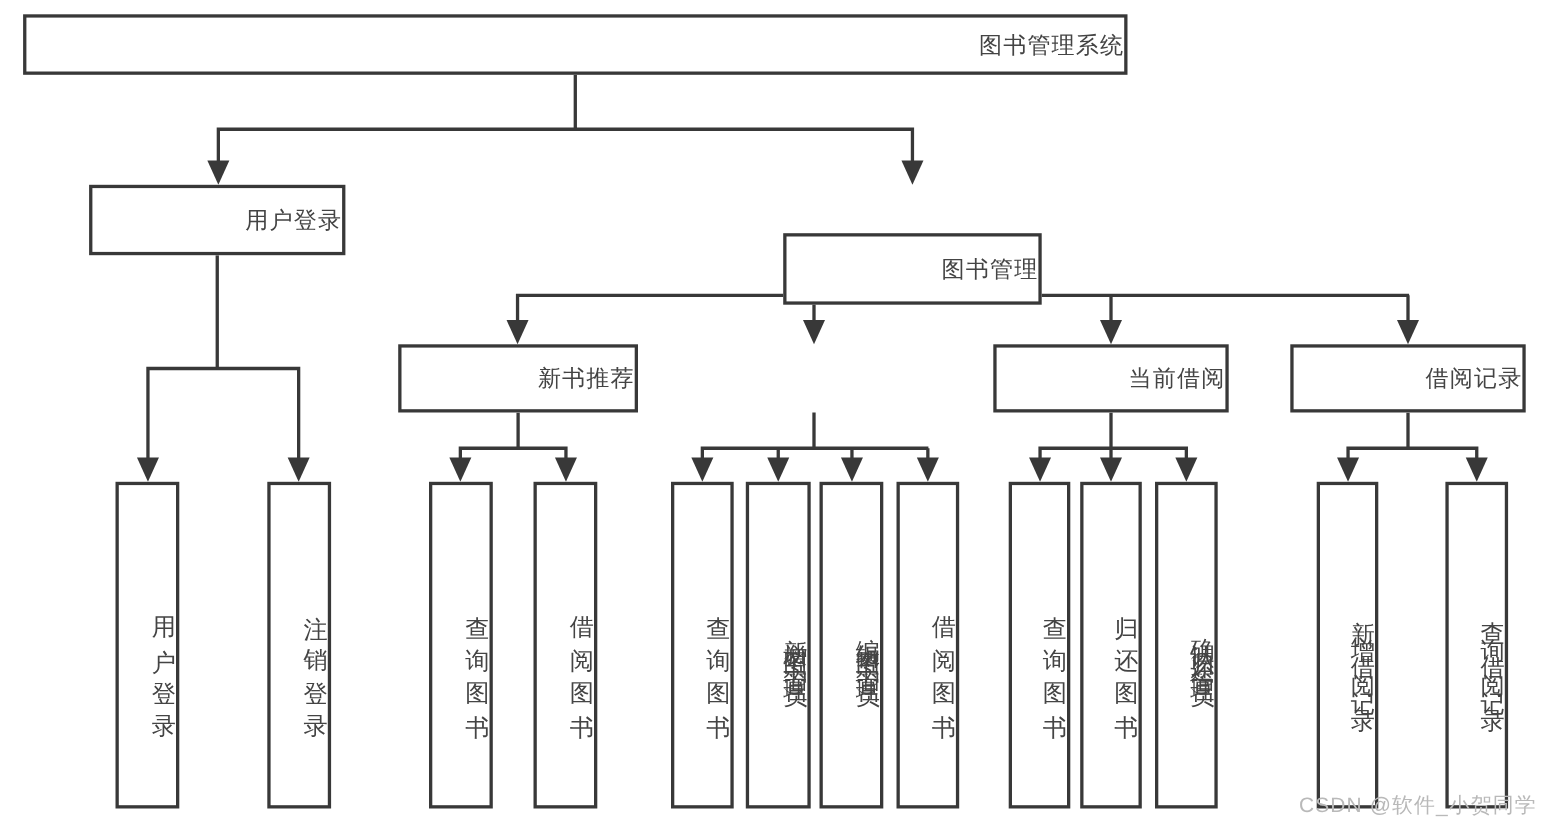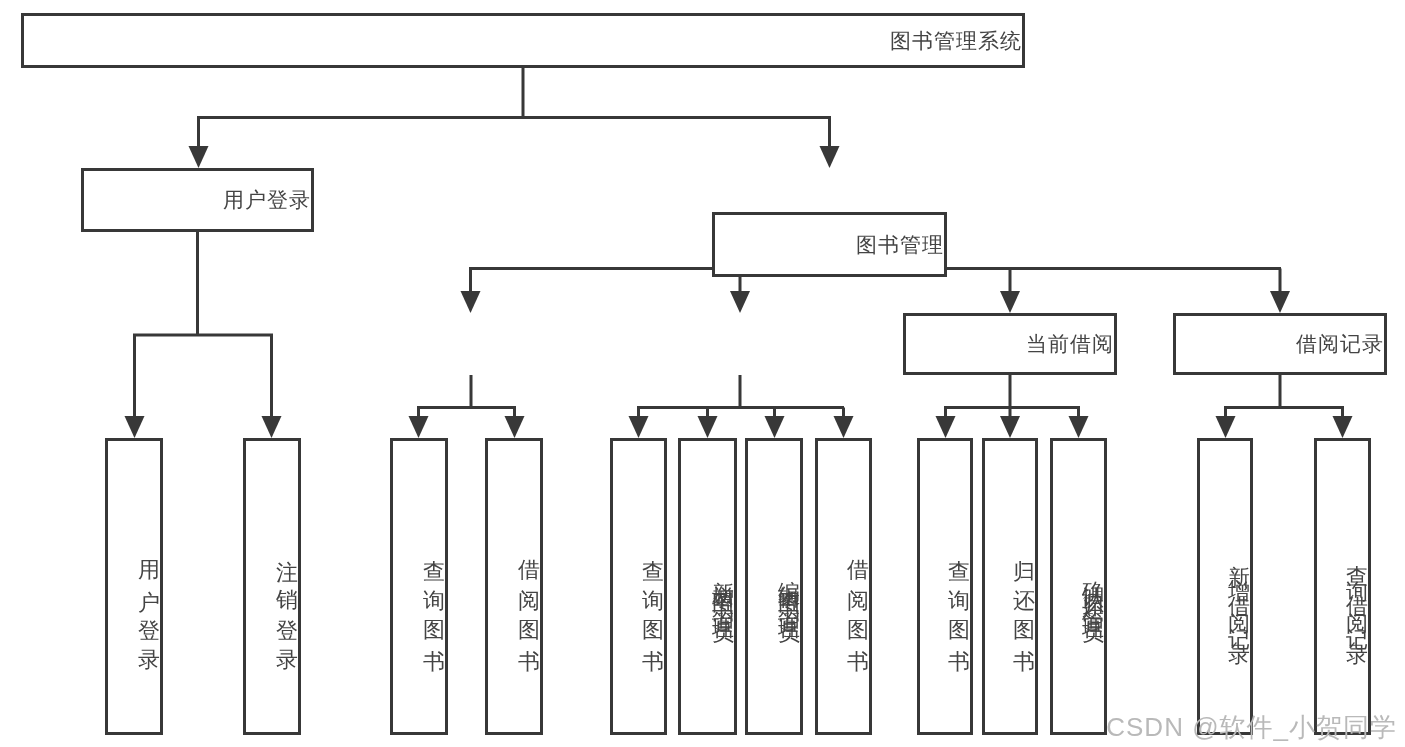--- a/index.html
+++ b/index.html
@@ -29,21 +29,21 @@
     line-height:1;
     white-space:nowrap;
   }
   .ls4 .v{letter-spacing:30px;padding-top:30px;}
   .ls6 .v{letter-spacing:16px;padding-top:16px;}
   .ls9 .v{letter-spacing:6px;padding-top:6px;}
   .watermark{
     position:absolute;
     right:8px;
     bottom:2px;
-    font-size:26px;
+    font-size:19px;
     color:#b9b9b9;
     letter-spacing:1px;
     white-space:nowrap;
   }
 </style>
 </head>
 <body>
 
 <div id="canvas">
 
@@ -84,20 +84,23 @@
     <span class="hlabel">图书管理系统</span>
   </div>
 
   <div class="box" style="left:81px;top:168px;width:233px;height:64px;">
     <span class="hlabel">用户登录</span>
   </div>
   <div class="box" style="left:712px;top:168px;width:235px;height:65px;margin-top:44px;">
     <span class="hlabel">图书管理</span>
   </div>
 
+  <div class="box" style="left:362px;top:313px;width:218px;height:62px;">
+    <span class="hlabel">新书推荐</span>
+  </div>
   <div class="box" style="left:1173px;top:313px;width:214px;height:62px;">
     <span class="hlabel">借阅记录</span>
   </div>
   <div class="box" style="left:903px;top:313px;width:214px;height:62px;">
     <span class="hlabel">当前借阅</span>
   </div>
 
   <div class="box leaf ls4" style="left:105px;top:438px;width:58px;height:297px;">
     <span class="v">用户登录</span>
   </div>

